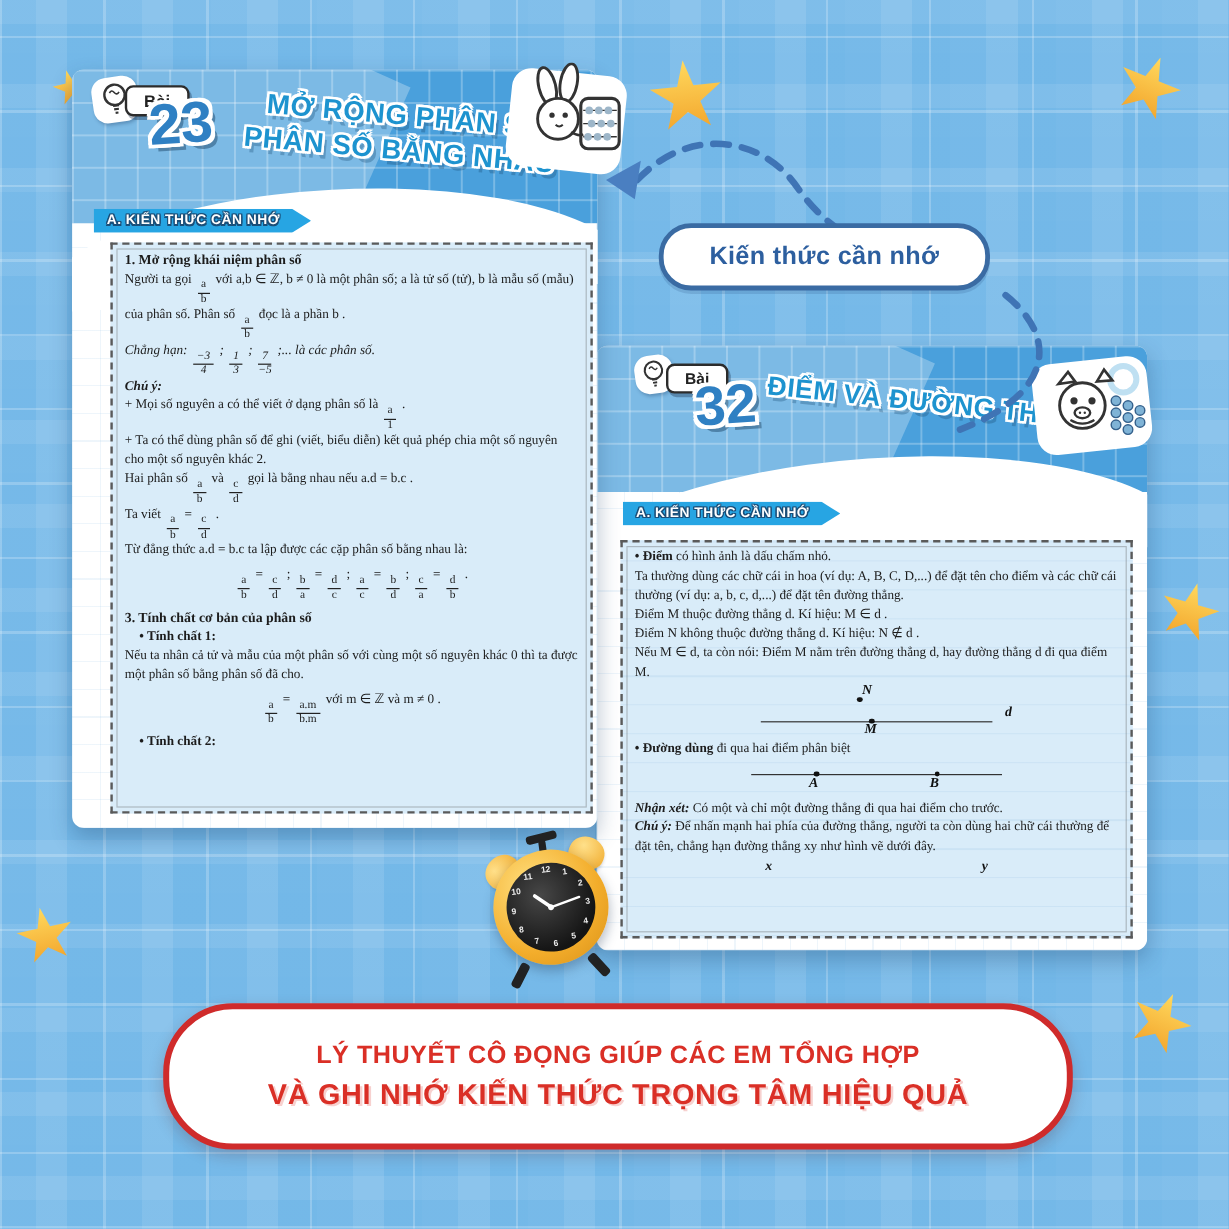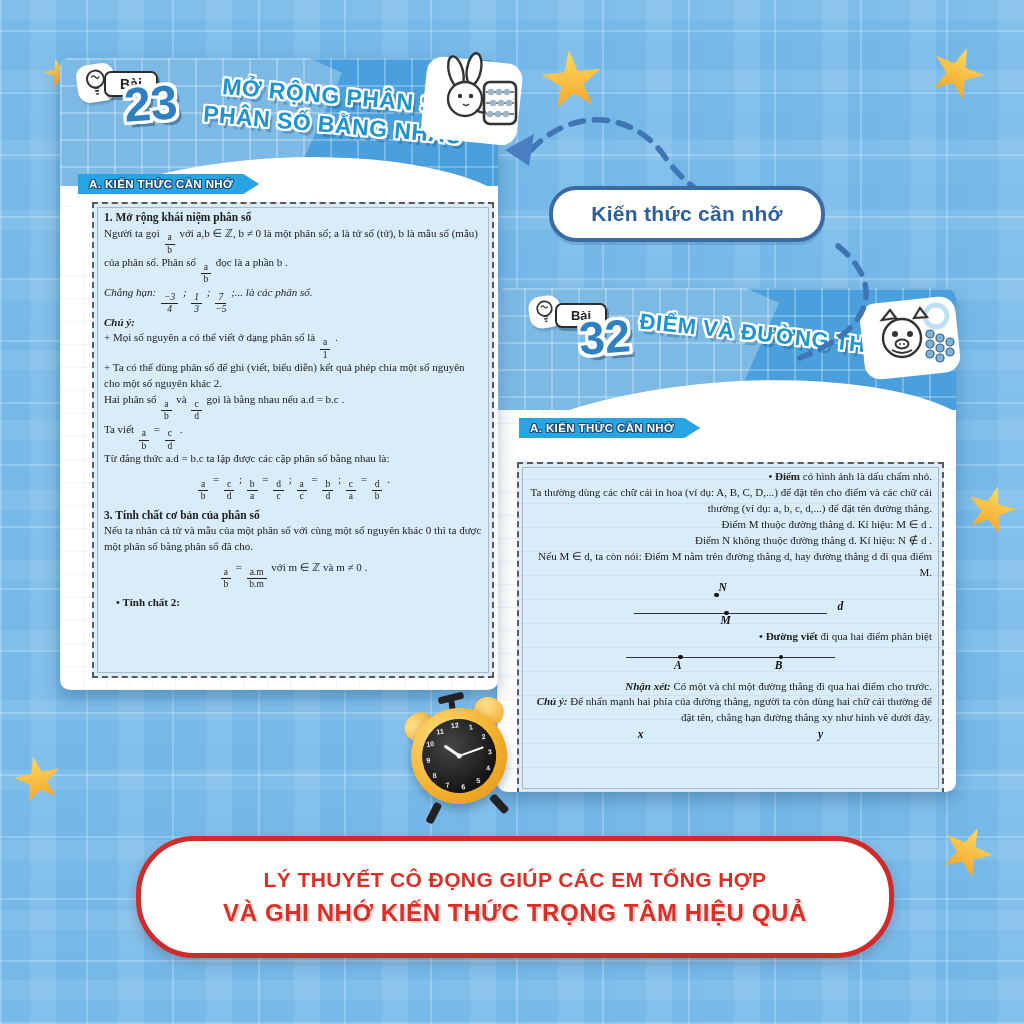--- a/index.html
+++ b/index.html
@@ -174,20 +174,21 @@
             <span class="fn">b</span>
             <span class="fd">d</span>
           </span> ; <span class="frac">
             <span class="fn">c</span>
             <span class="fd">a</span>
           </span> = <span class="frac">
             <span class="fn">d</span>
             <span class="fd">b</span>
           </span> .</p>
       <p class="cb h">3. Tính chất cơ bản của phân số</p>
+      <p class="cb sub">•  Tính chất 1:</p>
       <p class="cb">Nếu ta nhân cả tử và mẫu của một phân số với cùng một số nguyên khác 0 thì ta được một phân số bằng phân số đã cho.</p>
       <p class="cb eq"><span class="frac">
             <span class="fn">a</span>
             <span class="fd">b</span>
           </span> = <span class="frac">
             <span class="fn">a.m</span>
             <span class="fd">b.m</span>
           </span> với m ∈ ℤ và m ≠ 0 .</p>
       <p class="cb sub">•  Tính chất 2:</p>
 
@@ -231,35 +232,35 @@
           <path d="M10 9 q2 -3 4 0 q2 3 4 0" fill="none" stroke="#333" stroke-width="1.4"></path>
           <path d="M11.5 20 h5 M12 23 h4 M12.8 26 h2.4" stroke="#333" stroke-width="1.8" fill="none"></path>
         </svg>
     </div>
     <div class="bai-badge" style="left:58px;top:15px;width:48px;height:21px;font-size:13px;">
       <span>Bài</span>
     </div>
     <div class="lesson-num" style="left:82px;top:26px;font-size:46px;transform:rotate(-4deg);">32</div>
     <div class="lesson-title" style="left:142px;top:34px;font-size:22px;transform:rotate(6deg);">ĐIỂM VÀ ĐƯỜNG THẲNG</div>
     <div class="sec-banner" style="left:22px;top:130px;">A. KIẾN THỨC CẦN NHỚ</div>
-    <div class="kbox gridded" style="left:20px;top:174px;width:403px;height:318px;text-align:right;">
+    <div class="kbox gridded" style="left:20px;top:162px;width:403px;height:318px;">
       <p class="cb bullet"><span class="lead">•  Điểm</span><span> có hình ảnh là dấu chấm nhỏ.</span></p>
       <p class="cb">Ta thường dùng các chữ cái in hoa (ví dụ: A, B, C, D,...) để đặt tên cho điểm và các chữ cái thường (ví dụ: a, b, c, d,...) để đặt tên đường thẳng.</p>
       <p class="cb">Điểm M thuộc đường thẳng d. Kí hiệu: M ∈ d .</p>
       <p class="cb">Điểm N không thuộc đường thẳng d. Kí hiệu: N ∉ d .</p>
       <p class="cb">Nếu M ∈ d, ta còn nói: Điểm M nằm trên đường thẳng d, hay đường thẳng d đi qua điểm M.</p>
       <div class="diag" style="height:44px;">
         <span class="dlabel" style="left:47%;top:-2px;">N</span>
         <span class="ddot" style="left:46%;top:10px;"></span>
         <span class="dline" style="left:26%;right:26%;top:30px;"></span>
         <span class="ddot" style="left:48.5%;top:28px;"></span>
         <span class="dlabel" style="left:47.5%;top:31px;">M</span>
         <span class="dlabel" style="right:22%;top:17px;">d</span>
       </div>
-      <p class="cb bullet"><span class="lead">•  Đường viết</span><span> đi qua hai điểm phân biệt</span></p>
+      <p class="cb bullet"><span class="lead">•  Đường dùng</span><span> đi qua hai điểm phân biệt</span></p>
       <div class="diag" style="height:30px;">
         <span class="dline" style="left:24%;right:24%;top:10px;"></span>
         <span class="ddot" style="left:37%;top:8px;"></span>
         <span class="ddot" style="left:62%;top:8px;"></span>
         <span class="dlabel" style="left:36%;top:12px;">A</span>
         <span class="dlabel" style="left:61%;top:12px;">B</span>
       </div>
       <p class="cb note"><span class="lead">Nhận xét:</span><span> Có một và chỉ một đường thẳng đi qua hai điểm cho trước.</span></p>
       <p class="cb note"><span class="lead">Chú ý:</span><span> Để nhấn mạnh hai phía của đường thẳng, người ta còn dùng hai chữ cái thường để đặt tên, chẳng hạn đường thẳng xy như hình vẽ dưới đây.</span></p>
       <div class="diag" style="height:22px;">

